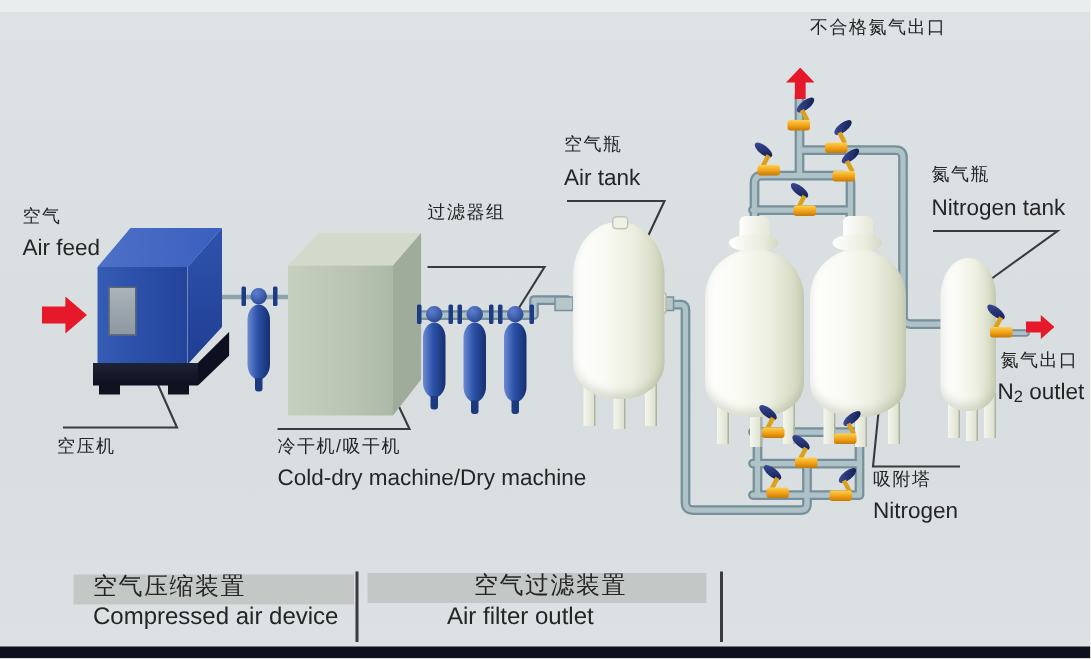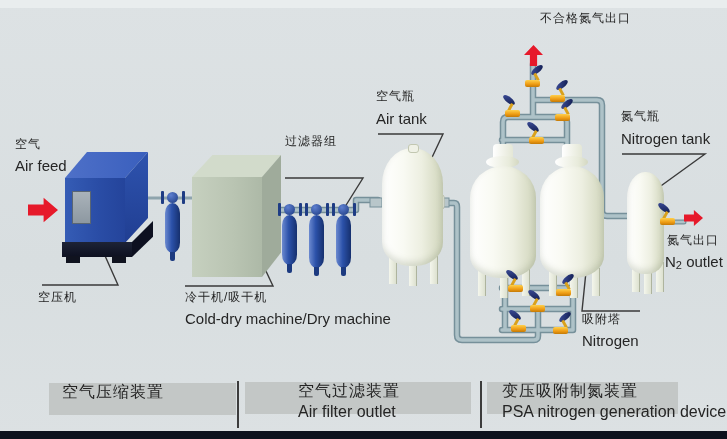--- a/index.html
+++ b/index.html
@@ -34,21 +34,21 @@
   
   .filter{position:absolute;z-index:4;width:22px}
   .fball{position:absolute;left:5px;top:0;width:11px;height:11px;border-radius:50%;
          background:radial-gradient(circle at 35% 30%,#5d7fd0,#1c3a80)}
   .fwl,.fwr{position:absolute;top:-1px;width:3px;height:13px;background:#1e3c84;border-radius:1px}
   .fwl{left:-1px}.fwr{right:-1px}
   .fbody{position:absolute;left:3px;top:11px;width:15px;border-radius:8px/11px;
          background:linear-gradient(90deg,#6c8ad0,#2b51a9 45%,#16306e)}
   .fnub{position:absolute;left:8px;width:5px;height:9px;background:#1c3a80;border-radius:0 0 2px 2px}
   
-  .bar{position:absolute;height:32px;background:#c3c7c6;z-index:6}
+  .bar{position:absolute;height:20px;background:#c3c7c6;z-index:6}
   .bar .zh{line-height:18px;font-size:16px}
   .divider{position:absolute;width:2px;background:#3c3c3c;z-index:6}
 </style>
 </head>
 <body>
 
 <div id="stage">
 
   <div class="abs" style="left:0;top:0;width:727px;height:8px;background:#e9edee"></div>
 
@@ -243,28 +243,25 @@
   </div>
 
   <div class="lbl zh" style="left:38px;top:291px">空压机</div>
 
   <div class="lbl en" style="left:185px;top:310px">Cold-dry machine/Dry machine</div>
   <div class="lbl zh" style="left:185px;top:291px">冷干机/吸干机</div>
 
   <div class="bar" style="left:49px;top:383px;width:187px;padding-left:0">
     <div class="lbl zh" style="position:static;padding-left:13px">空气压缩装置</div>
   </div>
+  <div class="lbl en" style="left:62px;top:403px;font-size:16px">Compressed air device</div>
 
   <div class="bar" style="left:245px;top:382px;width:226px">
-    <div class="lbl zh" style="position:static;padding-left:53px">空气过滤装置</div>
+    <div class="lbl zh" style="position:static;padding-left:71px">空气过滤装置</div>
   </div>
   <div class="lbl en" style="left:298px;top:403px;font-size:16px">Air filter outlet</div>
 
-  <div class="bar" style="left:487px;top:382px;width:191px">
-    <div class="lbl zh" style="position:static;padding-left:15px">变压吸附制氮装置</div>
-  </div>
-  <div class="lbl en" style="left:502px;top:403px;font-size:16px">PSA nitrogen generation device</div>
 
   <div class="divider" style="left:237px;top:381px;height:47px"></div>
   <div class="divider" style="left:480px;top:381px;height:47px"></div>
 
   <div class="abs" style="left:0;top:431px;width:727px;height:8px;background:#0c111d;z-index:6"></div>
 </div>
 
 </body></html>

